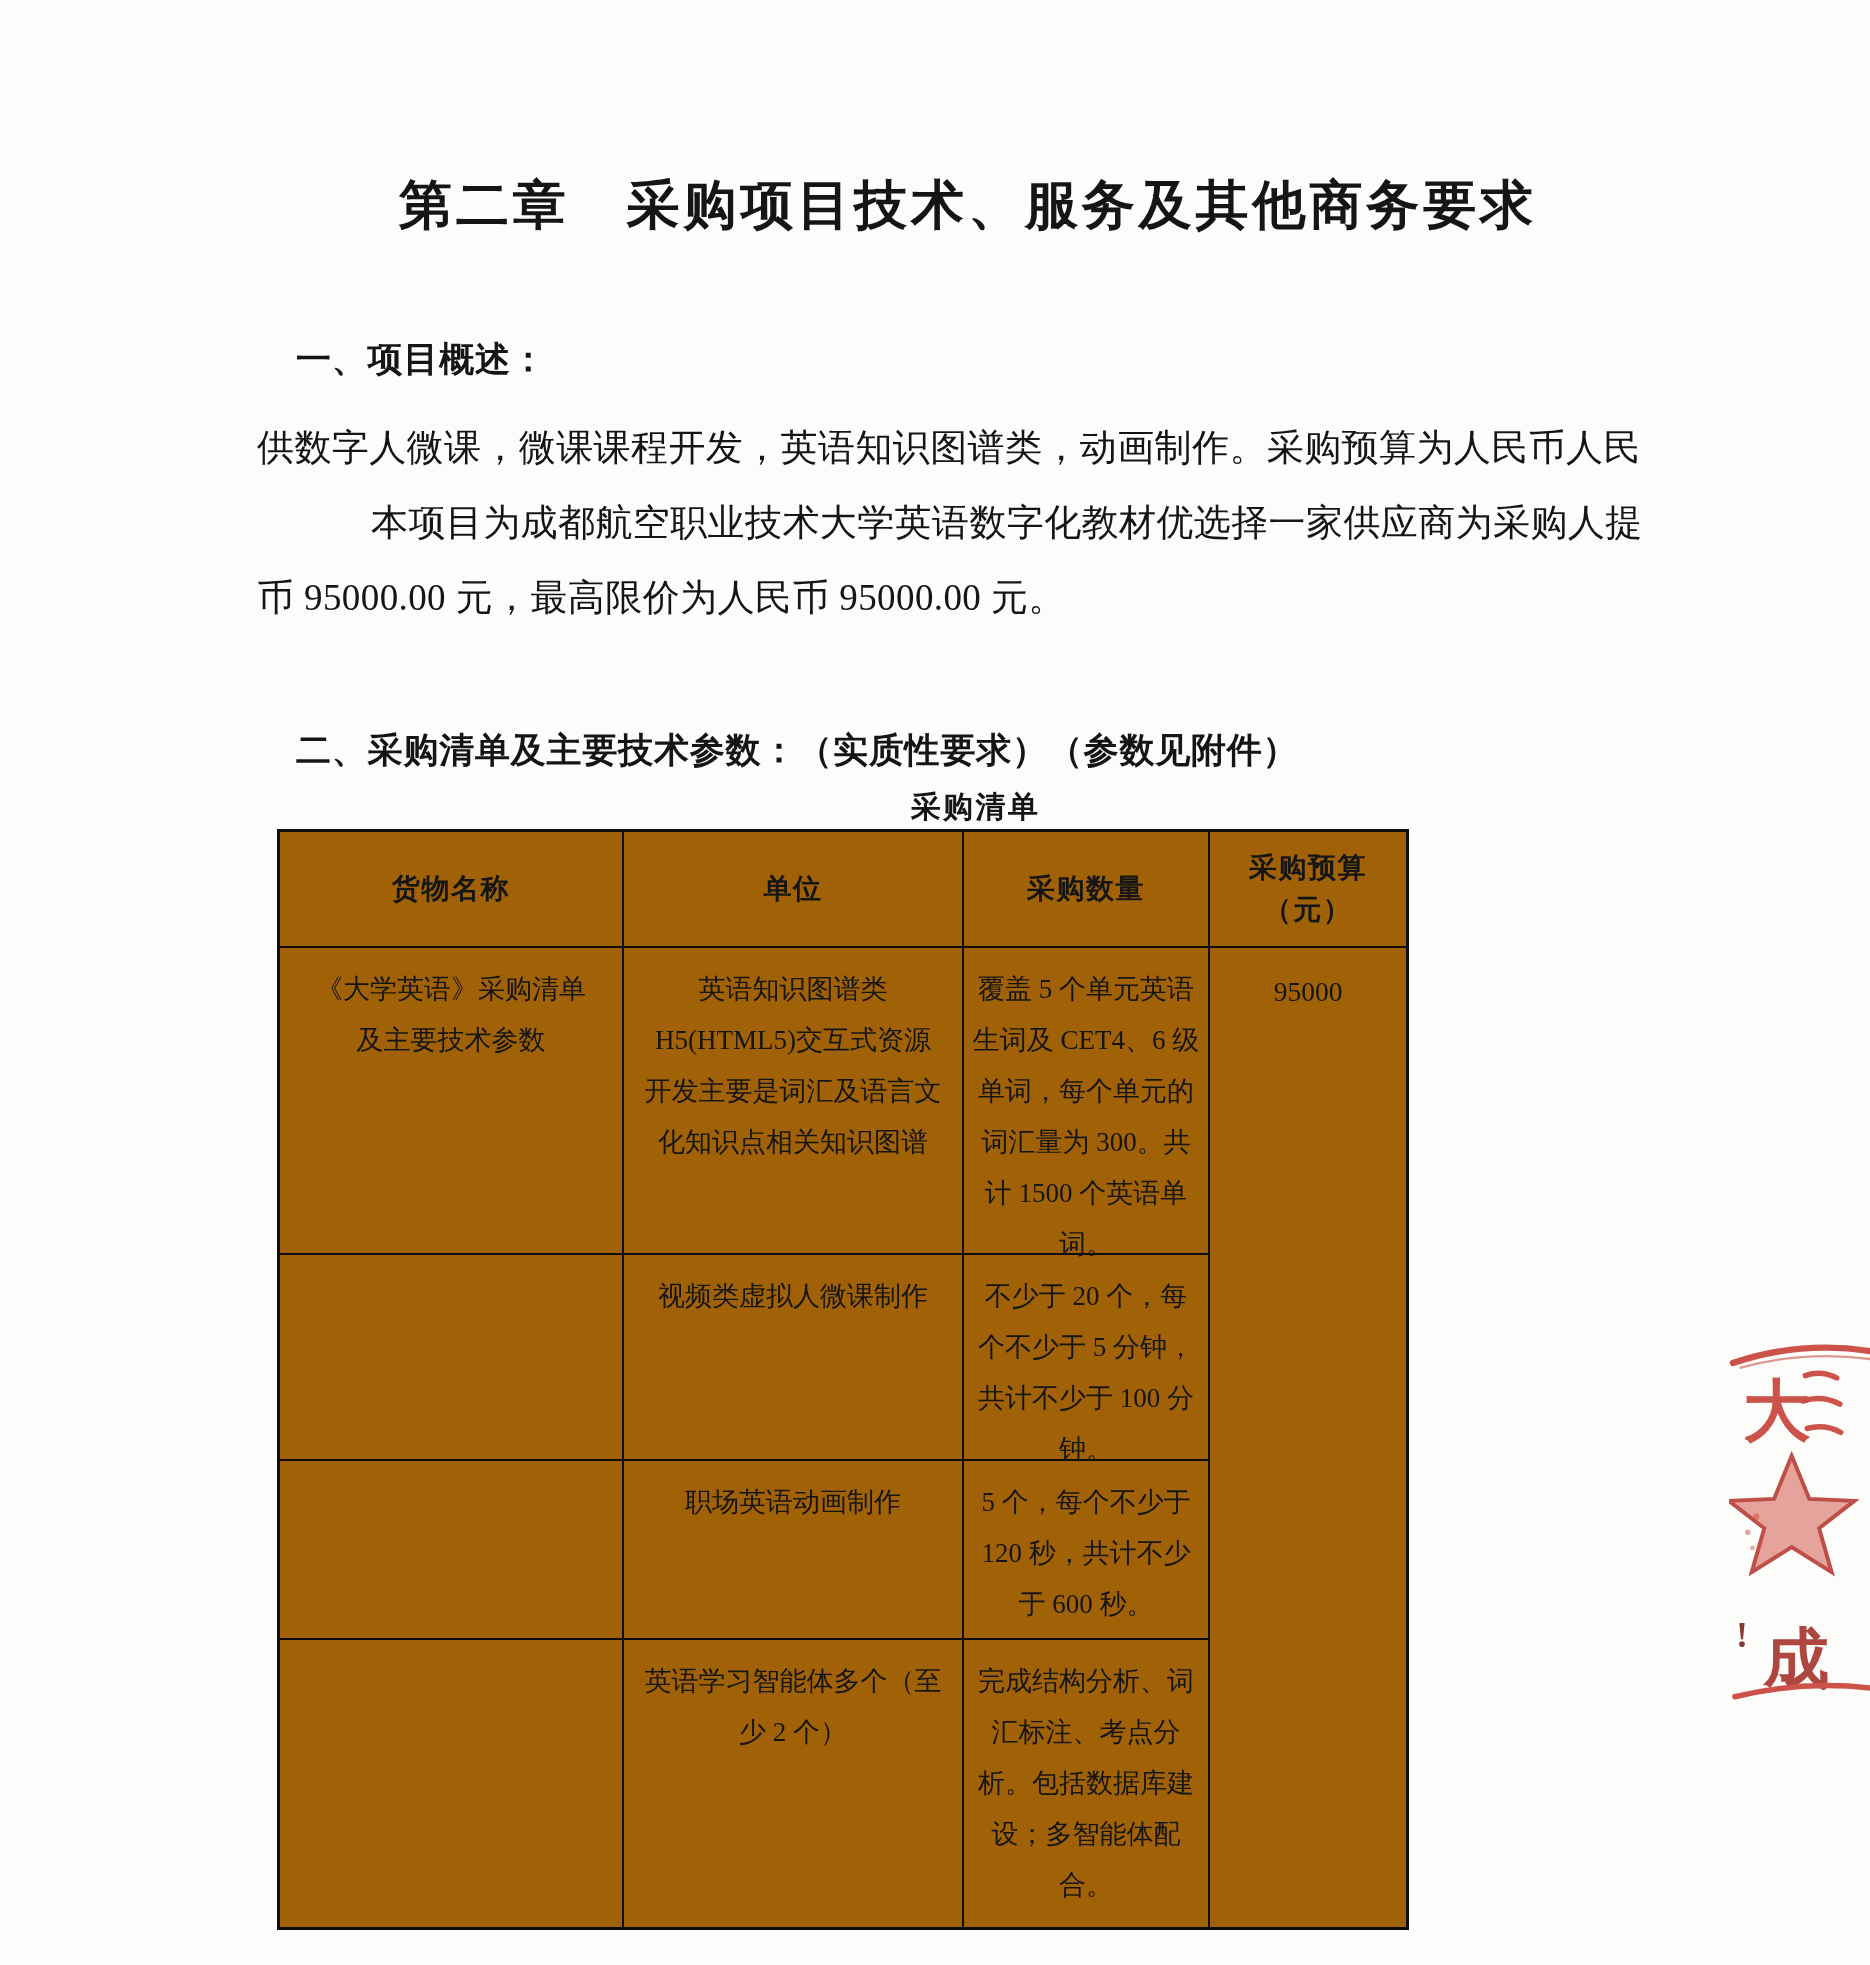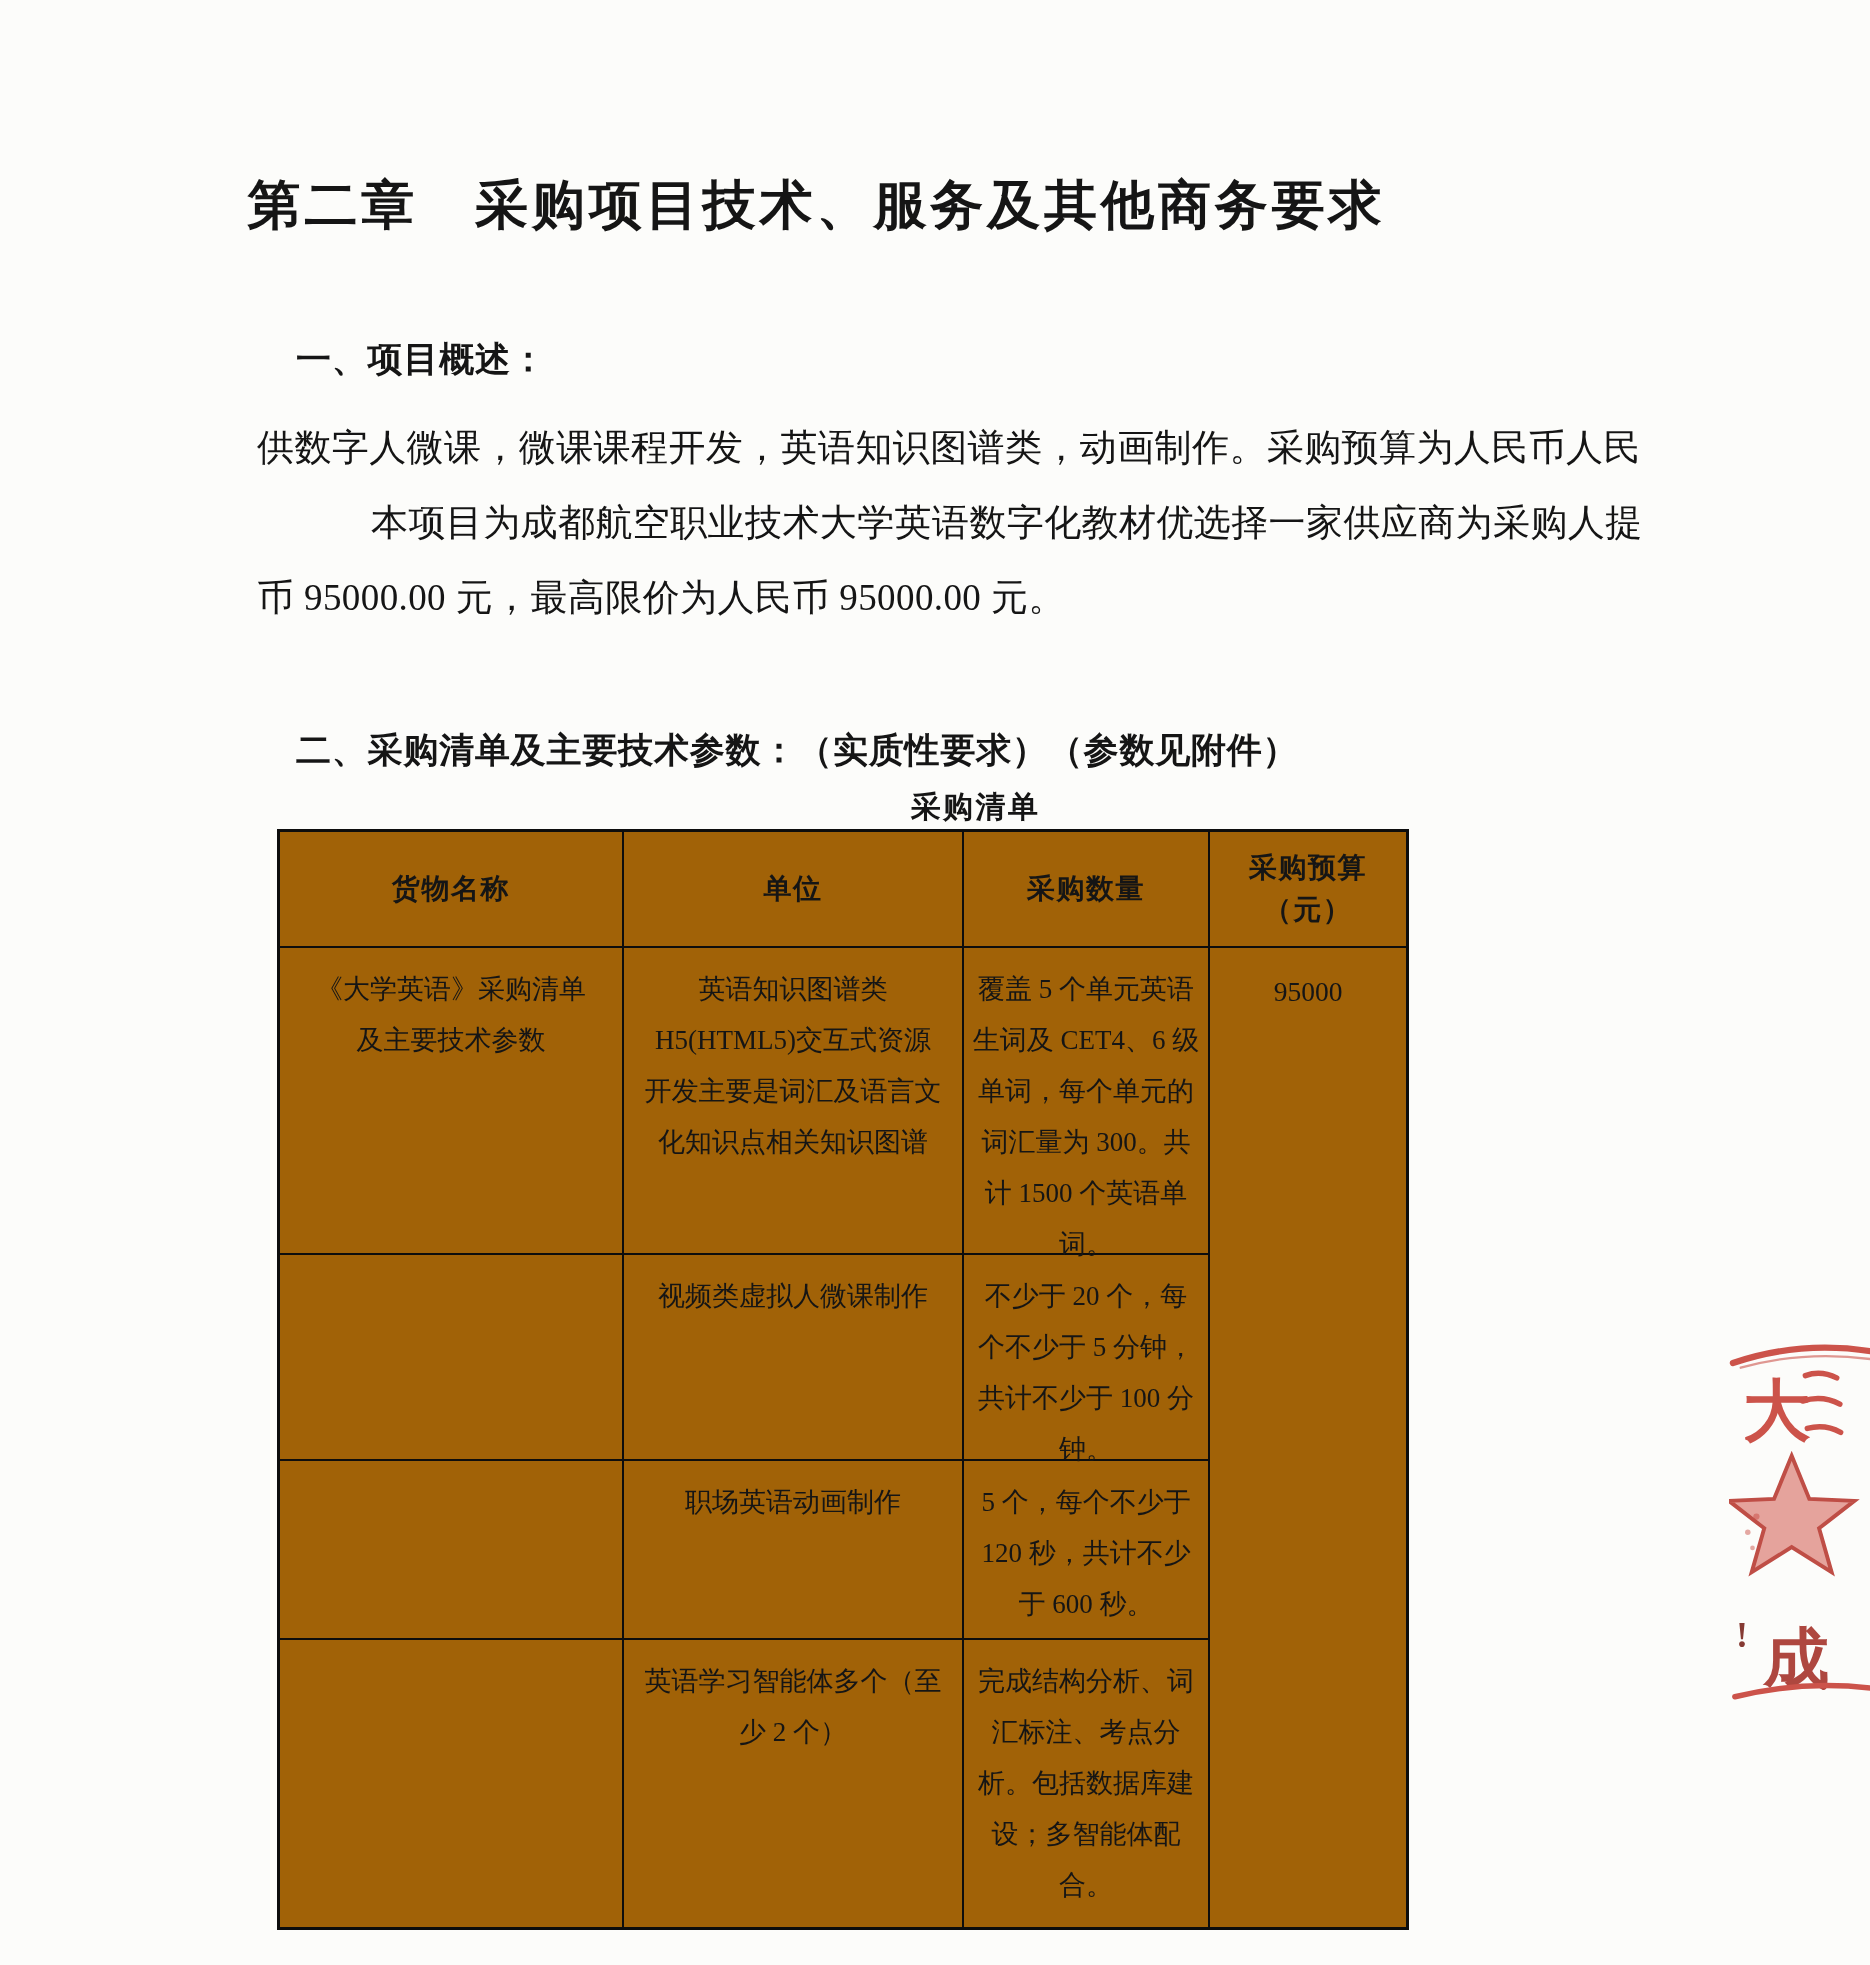--- a/index.html
+++ b/index.html
@@ -1,20 +1,20 @@
 <!DOCTYPE html>
 <html style="font-size:6.3px"><head>
 <meta charset="utf-8">
 <style>
   html,body{margin:0;padding:0;}
   body{width:1871px;height:2647px;background:#ffffff;font-family:"Liberation Serif","DejaVu Serif",serif;}
   .page{position:relative;width:1871px;height:2647px;background:#fcfcfa;overflow:hidden;color:#151515;}
 
-  .page-title{position:absolute;left:0;top:170px;width:1537px;text-align:center;
-    font-size:53px;font-weight:700;letter-spacing:3.9px;margin-left:48px;}
+  .page-title{position:absolute;left:0;top:170px;width:1537px;text-align:right;
+    font-size:53px;font-weight:700;letter-spacing:3.9px;}
 
   .sec-heading{position:absolute;font-size:35px;font-weight:700;letter-spacing:0.8px;white-space:nowrap;}
   #h1{left:296px;top:336px;text-align:right;}
   #h2{left:296px;top:727px;}
 
   .para{position:absolute;left:257px;top:410px;width:1438px;font-size:37px;font-weight:500;
     line-height:75px;letter-spacing:0.4px;}
   .para .ln{white-space:nowrap;}
   .para .ln.first{text-indent:114px;}
 

